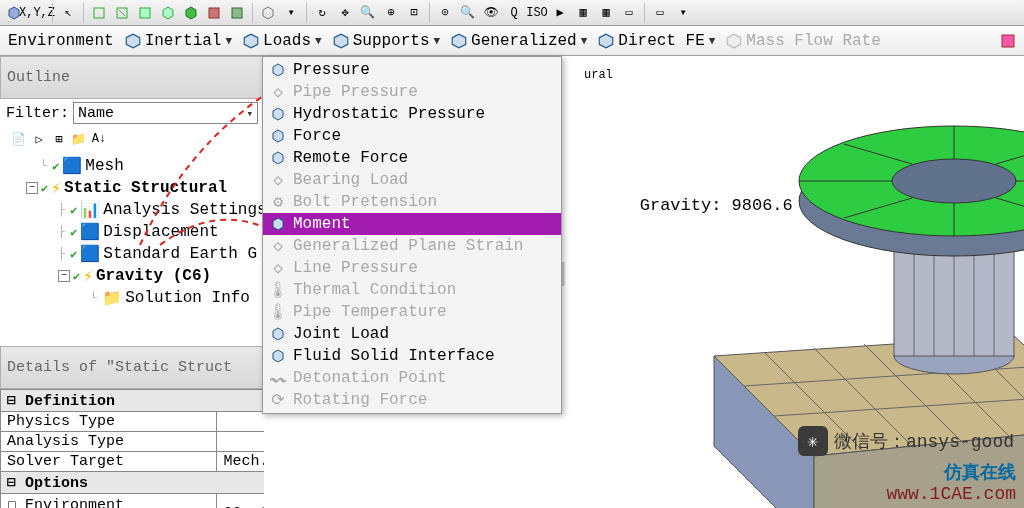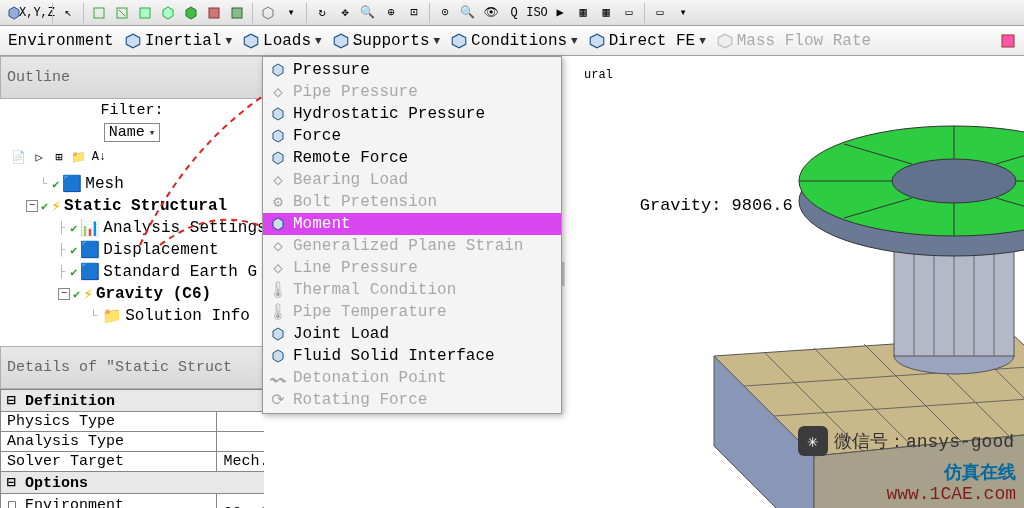--- a/index.html
+++ b/index.html
@@ -53,21 +53,20 @@
   padding: 12px 6px;
   border: 1px solid #b0b0b0;
   font-size: 15px;
   color: #666;
 }
 .filterrow {
   display: flex; align-items: center;
   padding: 3px 6px;
   gap: 4px;
   font-size: 15px;
-  flex-direction: column;
 }
 .filtersel {
   flex: 1;
   height: 22px;
   border: 1px solid #888;
   padding: 0 4px;
   display: flex;
   align-items: center;
   justify-content: space-between;
   background: #fff;
@@ -130,21 +129,21 @@
 }
 .dditem {
   display: flex;
   align-items: center;
   gap: 6px;
   padding: 2px 8px 2px 6px;
   font-size: 16px;
   white-space: nowrap;
 }
 .dditem.disabled { color: #a8a8a8; }
-.dditem.selected { background: #d946ef; color: #fff; }
+.dditem.selected { background: #a21caf; color: #fff; }
 .ddico { width: 18px; height: 18px; display:inline-flex; justify-content:center; align-items:center; flex-shrink:0; }
 .viewport {
   position: absolute;
   left: 264px; top: 56px; right:0; bottom:0;
   background: #fff;
   overflow: hidden;
 }
 .vp-title { position:absolute; left: 320px; top: 12px; font-size:12px; }
 .vp-label1 { position:absolute; right: 170px; top: 140px; font-size:17px; }
 .vp-b { position:absolute; right:170px; top:310px; border:1px solid #555; padding:0 4px; font-size:14px; background:#e8eaf0;}
@@ -276,21 +275,21 @@
     <svg class="ico" viewBox="0 0 16 16">
         <path d="M2 5l6-3 6 3v6l-6 3-6-3z" fill="#cde" stroke="#258"></path>
       </svg>
     <span>Supports</span>
       <span class="tri">▼</span>
   </span>
   <span class="mitem">
     <svg class="ico" viewBox="0 0 16 16">
         <path d="M2 5l6-3 6 3v6l-6 3-6-3z" fill="#cde" stroke="#258"></path>
       </svg>
-    <span>Conditions</span>
+    <span>Generalized</span>
       <span class="tri">▼</span>
   </span>
   <span class="mitem">
     <svg class="ico" viewBox="0 0 16 16">
         <path d="M2 5l6-3 6 3v6l-6 3-6-3z" fill="#cde" stroke="#258"></path>
       </svg>
     <span>Direct FE</span>
       <span class="tri">▼</span>
   </span>
   <span class="mitem" style="color:#aaa">

